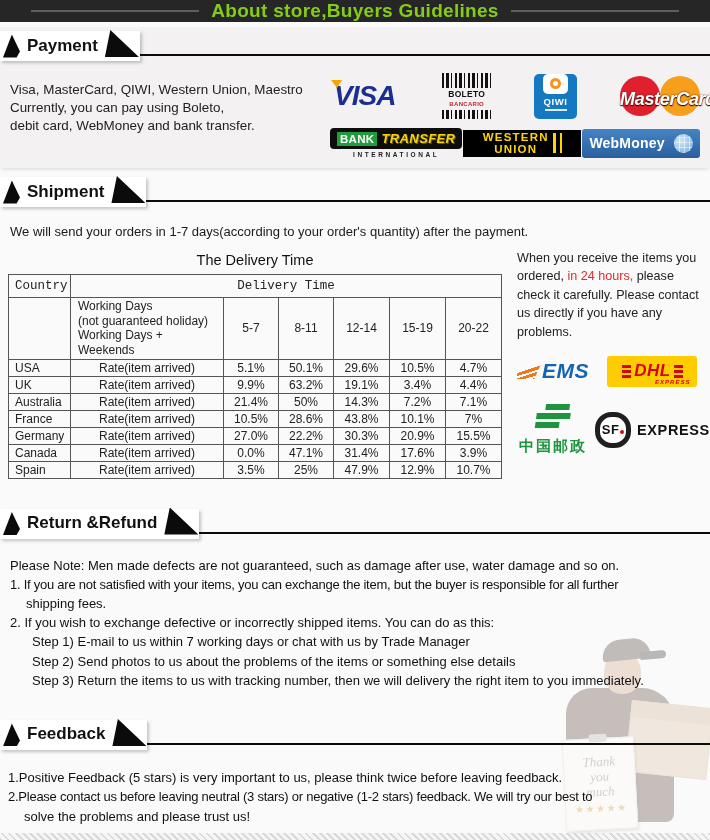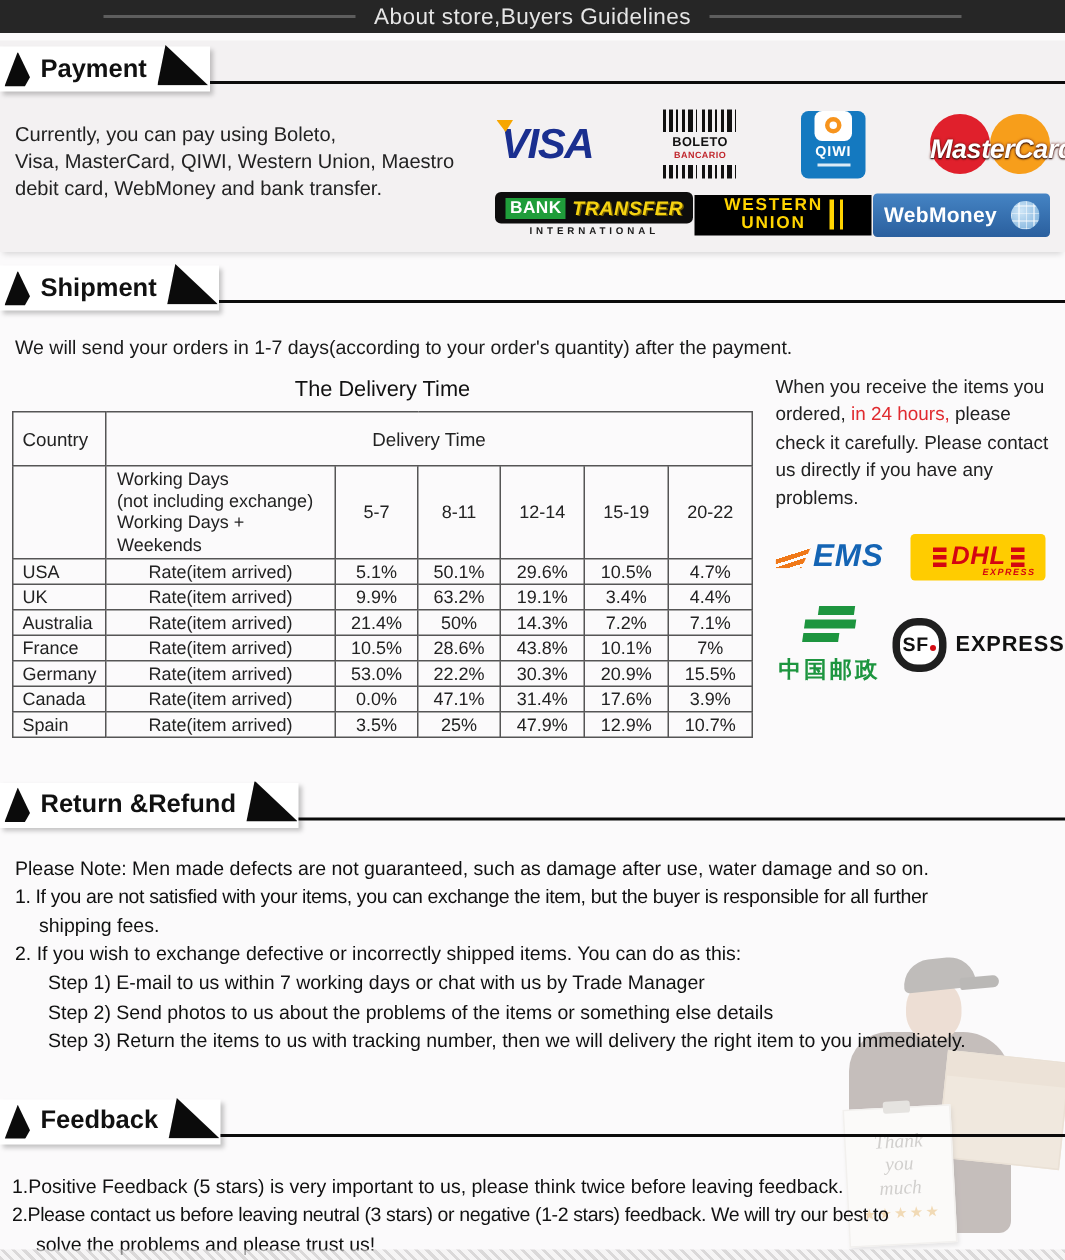--- a/index.html
+++ b/index.html
@@ -6,21 +6,21 @@
   * { box-sizing:border-box; }
   .page {
     position:relative; width:710px; height:840px; margin:0 auto;
     background:#fbfafb; overflow:hidden;
     font-family:"Liberation Sans", sans-serif; color:#1a1a1a;
   }
 
   
   .topbar { height:22px; background:#262626; display:flex; align-items:center; justify-content:center; gap:12px; }
   .topbar .bar-line { width:168px; height:2px; background:#5d5d5d; }
-  .topbar .bar-title { color:#e5e5e5; font-weight:normal; font-size:15px; letter-spacing:0.3px; white-space:nowrap; }
+  .topbar .bar-title { color:#84cc16; font-weight:bold; font-size:19px; letter-spacing:0.3px; white-space:nowrap; }
 
   
   .sec-header { display:flex; align-items:flex-end; margin-top:5px; height:34px; position:relative; }
   .band { display:flex; align-items:center; background:#fff; height:30px; padding:2px 1px 2px 3px; box-shadow:2px 2px 3px rgba(0,0,0,0.22); }
   .tri-l { width:17px; height:23px; background:#0b0b0b; clip-path:polygon(52% 0, 100% 74%, 80% 100%, 0 100%); }
   .hlabel { font-size:17px; font-weight:bold; color:#111; padding:0 7px 1px 7px; white-space:nowrap; }
   .tri-r { width:34px; height:27px; background:#0b0b0b; clip-path:polygon(16% 0, 100% 100%, 0 100%); align-self:flex-end; margin-bottom:2px; }
   .rule { flex:1; height:2px; background:#0b0b0b; margin-bottom:5px; }
 
   
@@ -69,21 +69,21 @@
       repeating-linear-gradient(0deg, rgba(255,255,255,0.45) 0 1px, transparent 1px 5px),
       radial-gradient(circle at 35% 35%, #cfe6f7, #74abd9); }
 
   
   .ship-intro { padding:17px 10px 4px; font-size:13px; color:#1a1a1a; }
   .ship-body { display:flex; padding:0 4px 12px 8px; }
   .ship-left { width:497px; }
   .tbl-title { text-align:center; font-size:14.5px; color:#111; margin:9px 0 6px; }
   table.dtable { width:493px; border-collapse:collapse; font-size:12px; color:#222; table-layout:fixed; }
   .dtable td { border:1px solid #555; text-align:center; padding:1px 2px; height:17px; overflow:hidden; }
-  .dtable .th { font-size:12.5px; height:36px; }
+  .dtable .th { font-size:12.5px; height:23px;font-family:Liberation Mono, monospace; }
   .dtable .c-country { text-align:left; padding-left:6px; }
   .dtable .c-desc { text-align:left; padding-left:7px; line-height:1.22; }
 
   .ship-right { flex:1; padding:6px 4px 0 15px; }
   .notice { font-size:12.6px; line-height:1.46; color:#222; }
   .notice .red { color:#e02a2f; }
   .carriers { margin-top:15px; display:grid; grid-template-columns:1fr 1fr; gap:17px 6px; align-items:center; justify-items:center; }
 
   .ems { display:flex; align-items:center; }
   .ems-wing { width:24px; height:15px; margin-right:1px;
@@ -151,22 +151,22 @@
     <div class="sec-header">
       <div class="band">
         <span class="tri-l"></span>
         <span class="hlabel">Payment</span>
         <span class="tri-r"></span>
       </div>
       <span class="rule"></span>
     </div>
     <div class="payment-content">
       <div class="pay-text">
+        <div>Visa, MasterCard, QIWI, Western Union, Maestro</div>
         <div>Currently, you can pay using Boleto,</div>
-        <div>Visa, MasterCard, QIWI, Western Union, Maestro</div>
         <div>debit card, WebMoney and bank transfer.</div>
       </div>
       <div class="pay-logos">
         <div class="logo-row">
           <div class="visa">
             <span class="visa-wedge"></span>
             <span class="visa-text">VISA</span>
           </div>
           <div class="boleto">
             <span class="barcode"></span>
@@ -236,21 +236,21 @@
           </colgroup>
           <tbody>
             <tr>
               <td class="c-country th">Country</td>
               <td class="th" colspan="6">Delivery Time</td>
             </tr>
             <tr>
               <td class="c-country"></td>
               <td class="c-desc">
                 <div>Working Days</div>
-                <div>(not including exchange)</div>
+                <div>(not guaranteed holiday)</div>
                 <div>Working Days + Weekends</div>
               </td>
               <td>5-7</td>
               <td>8-11</td>
               <td>12-14</td>
               <td>15-19</td>
               <td>20-22</td>
             </tr>
             <tr>
               <td class="c-country">USA</td>
@@ -284,21 +284,21 @@
               <td>Rate(item arrived)</td>
               <td>10.5%</td>
               <td>28.6%</td>
               <td>43.8%</td>
               <td>10.1%</td>
               <td>7%</td>
             </tr>
             <tr>
               <td class="c-country">Germany</td>
               <td>Rate(item arrived)</td>
-              <td>53.0%</td>
+              <td>27.0%</td>
               <td>22.2%</td>
               <td>30.3%</td>
               <td>20.9%</td>
               <td>15.5%</td>
             </tr>
             <tr>
               <td class="c-country">Canada</td>
               <td>Rate(item arrived)</td>
               <td>0.0%</td>
               <td>47.1%</td>

